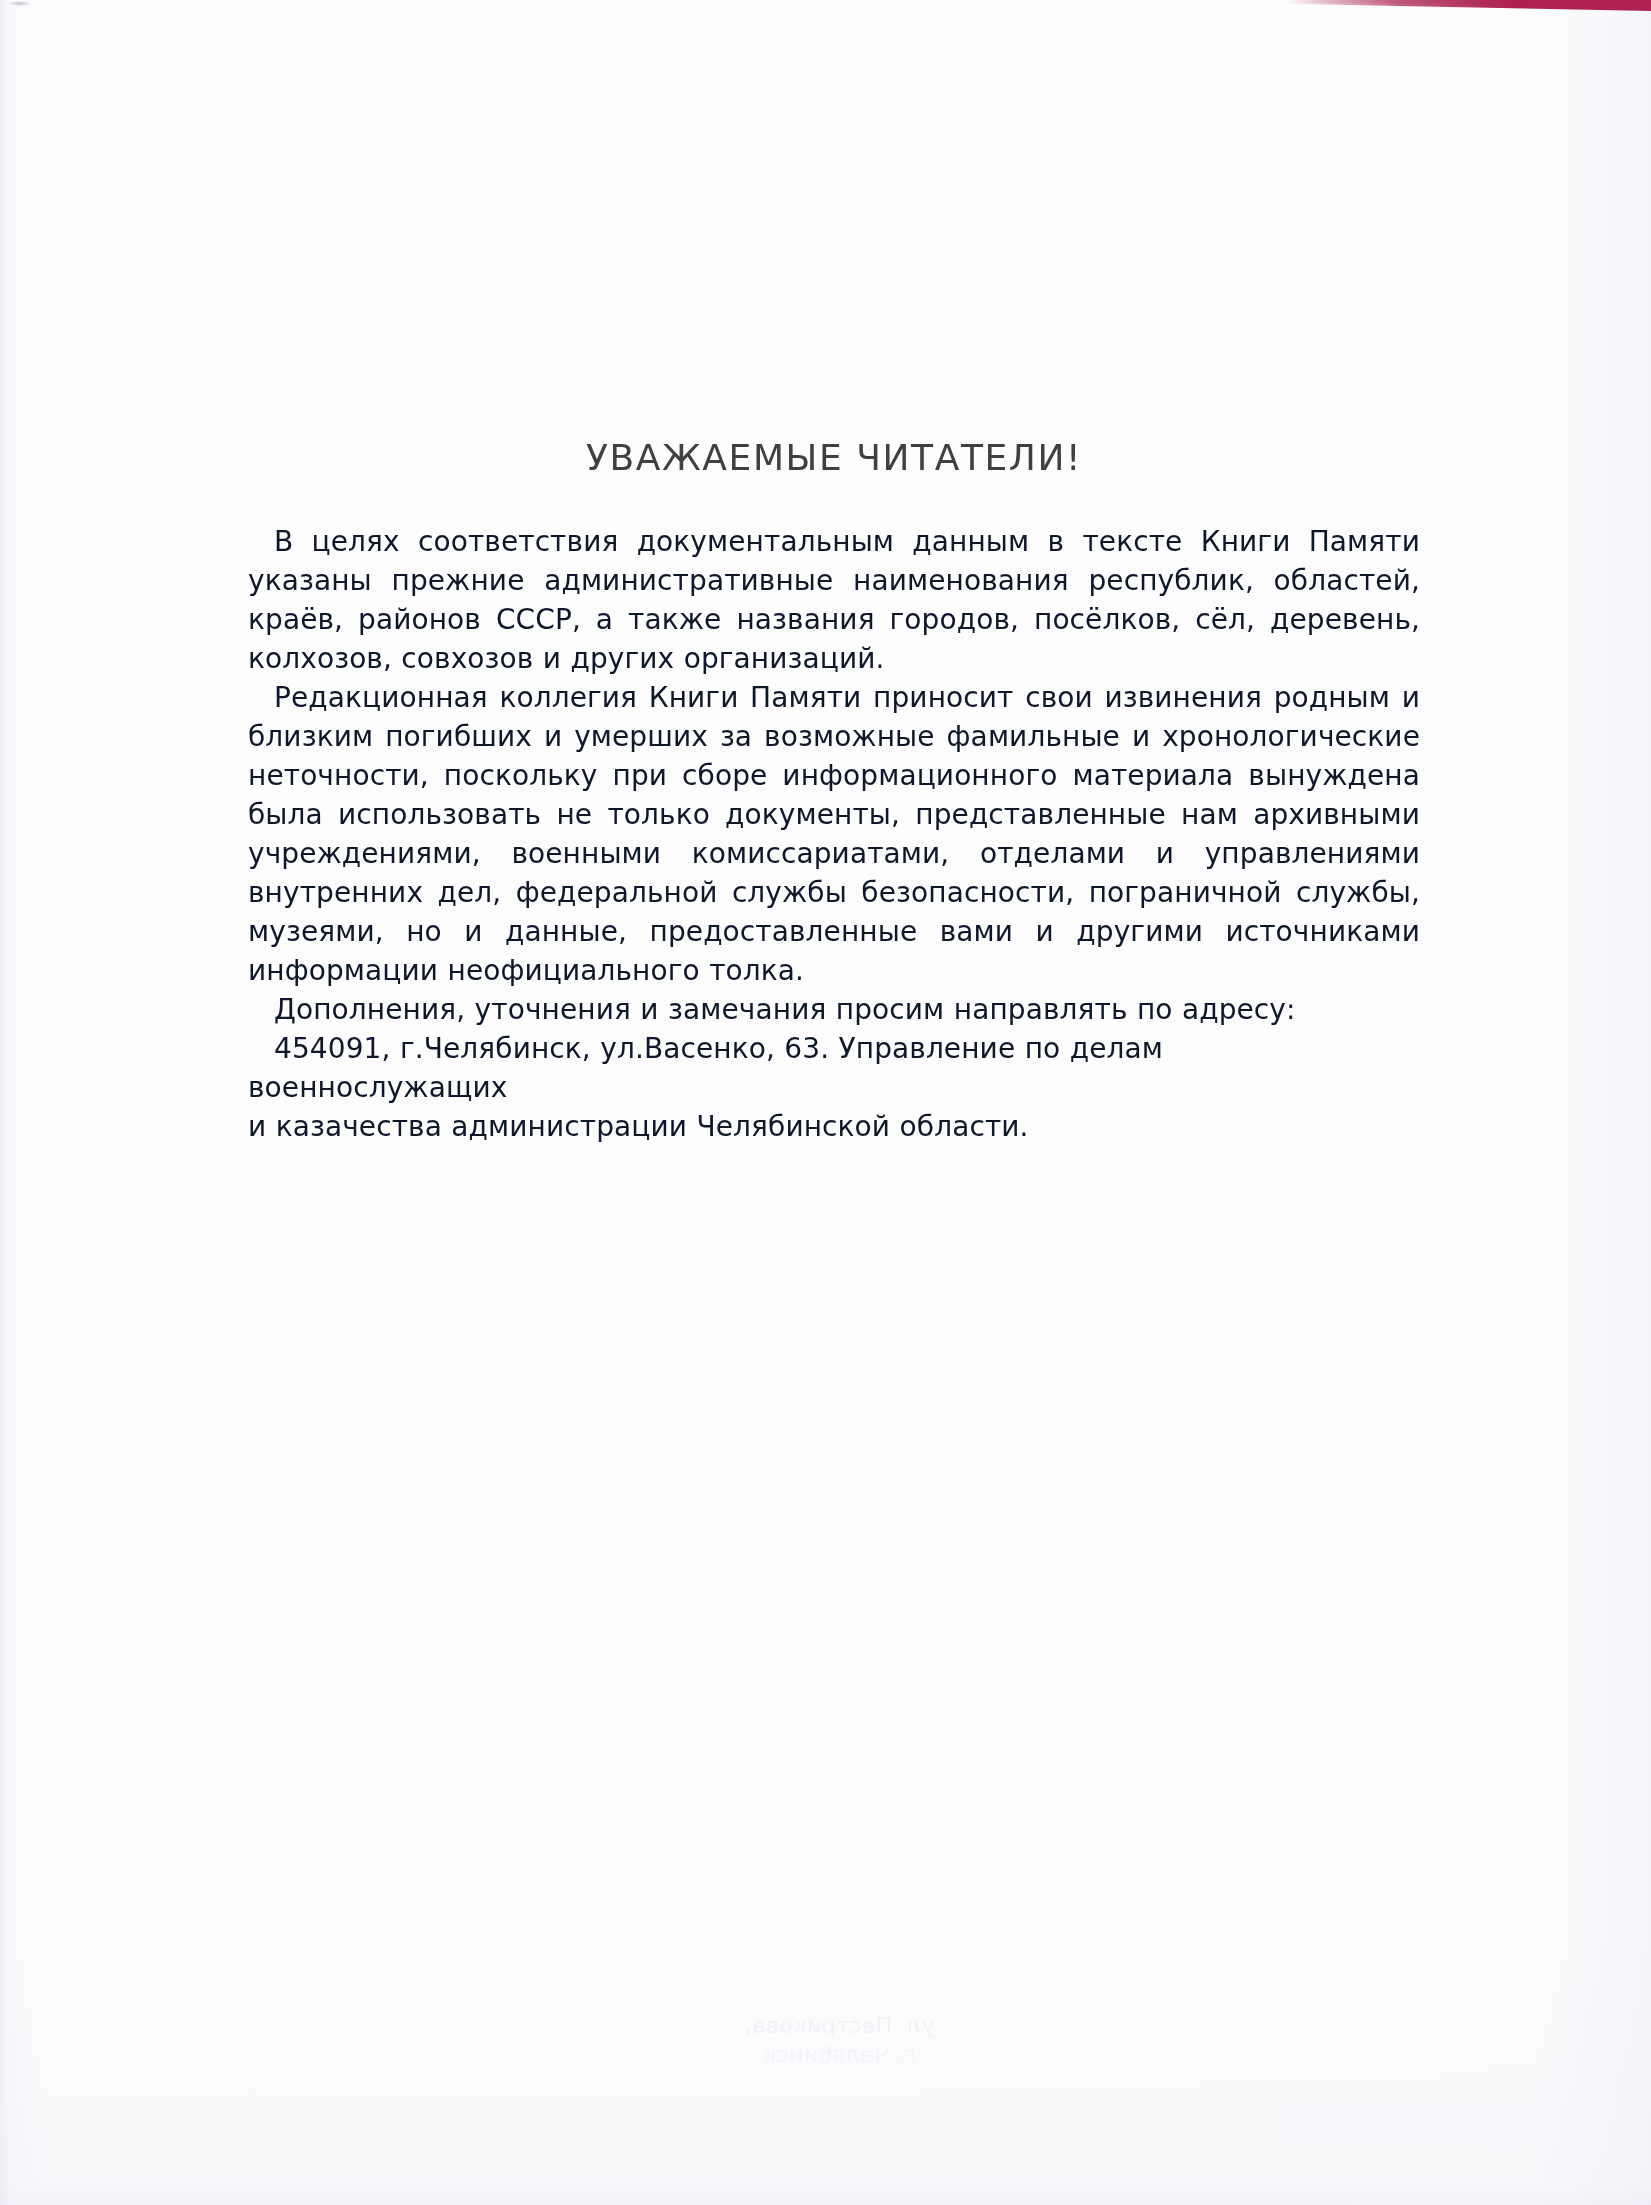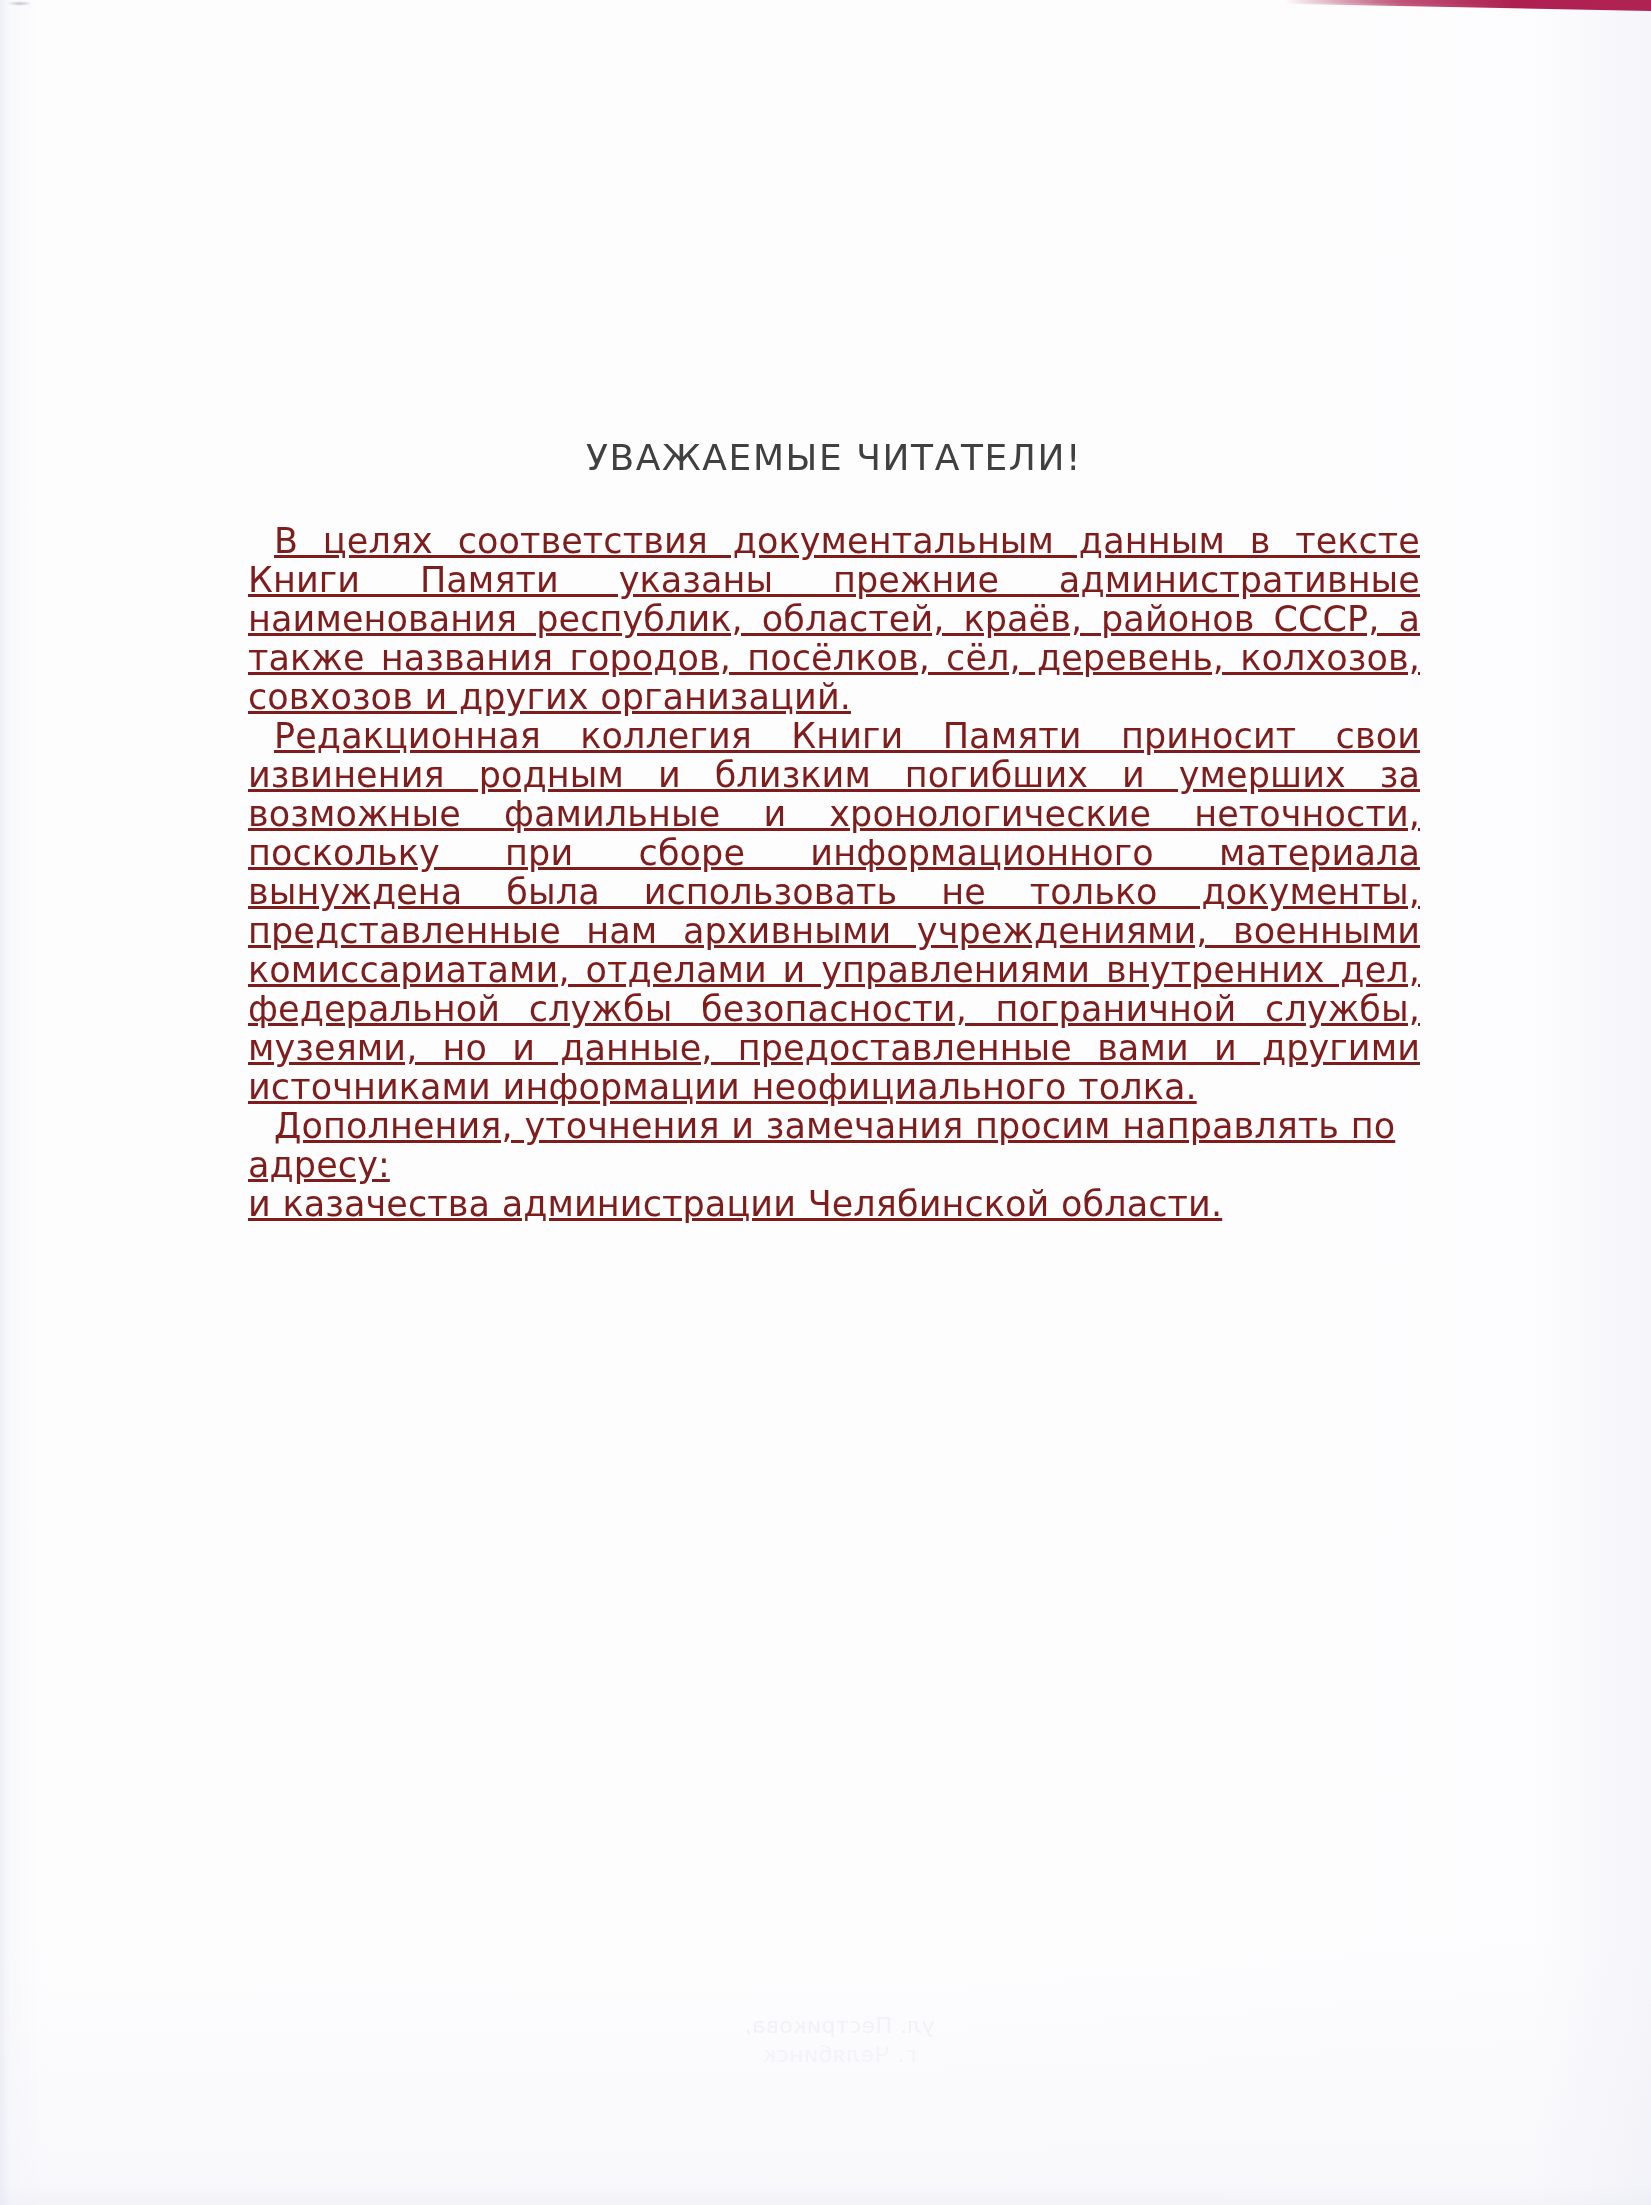--- a/index.html
+++ b/index.html
@@ -126,25 +126,24 @@
     font-size: 36px;
     line-height: 1.0;
     font-weight: 400;
     letter-spacing: 1.6px;
     color: #404040;
     white-space: nowrap;
   }
 
   .body-copy {
     margin-top: 46px;
-    font-size: 35px;
+    font-size: 28px;
     line-height: 39px;
-    color: #7f1d1d;
+    color: #0f172a;
     letter-spacing: 0.1px;
-    text-decoration: underline;
   }
 
   .body-copy p {
     margin: 0;
     text-align: justify;
     text-justify: inter-word;
     text-indent: 26px;
     word-spacing: 0.4px;
   }
 
@@ -180,19 +179,20 @@
     <h1 class="doc-title">УВАЖАЕМЫЕ ЧИТАТЕЛИ!</h1>
 
     <div class="body-copy">
 
       <p>В целях соответствия документальным данным в тексте Книги Памяти указаны прежние административные наименования республик, областей, краёв, районов СССР, а также названия городов, посёлков, сёл, деревень, колхозов, совхозов и других организаций.</p>
 
       <p>Редакционная коллегия Книги Памяти приносит свои извинения родным и близким погибших и умерших за возможные фамильные и хронологические неточности, поскольку при сборе информационного материала вынуждена была использовать не только документы, представленные нам архивными учреждениями, военными комиссариатами, отделами и управлениями внутренних дел, федеральной службы безопасности, пограничной службы, музеями, но и данные, предоставленные вами и другими источниками информации неофициального толка.</p>
 
       <p class="last-line-left">Дополнения, уточнения и замечания просим направлять по адресу:</p>
 
+      <p class="last-line-left">454091, г.Челябинск, ул.Васенко, 63. Управление по делам военнослужащих</p>
 
       <p class="last-line-left no-indent">и казачества администрации Челябинской области.</p>
 
     </div>
   </div>
 </div>
 
 
 </body></html>

